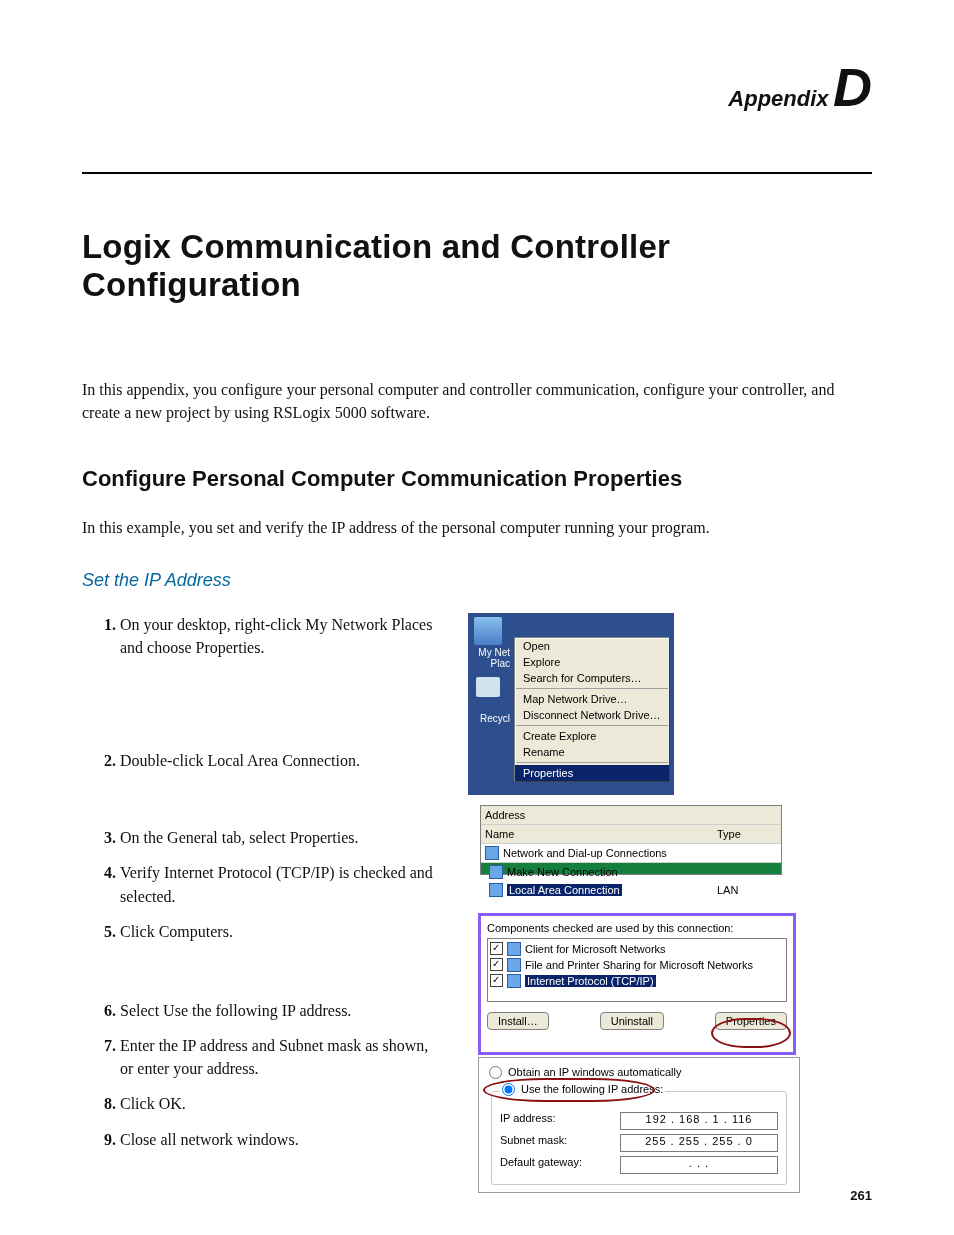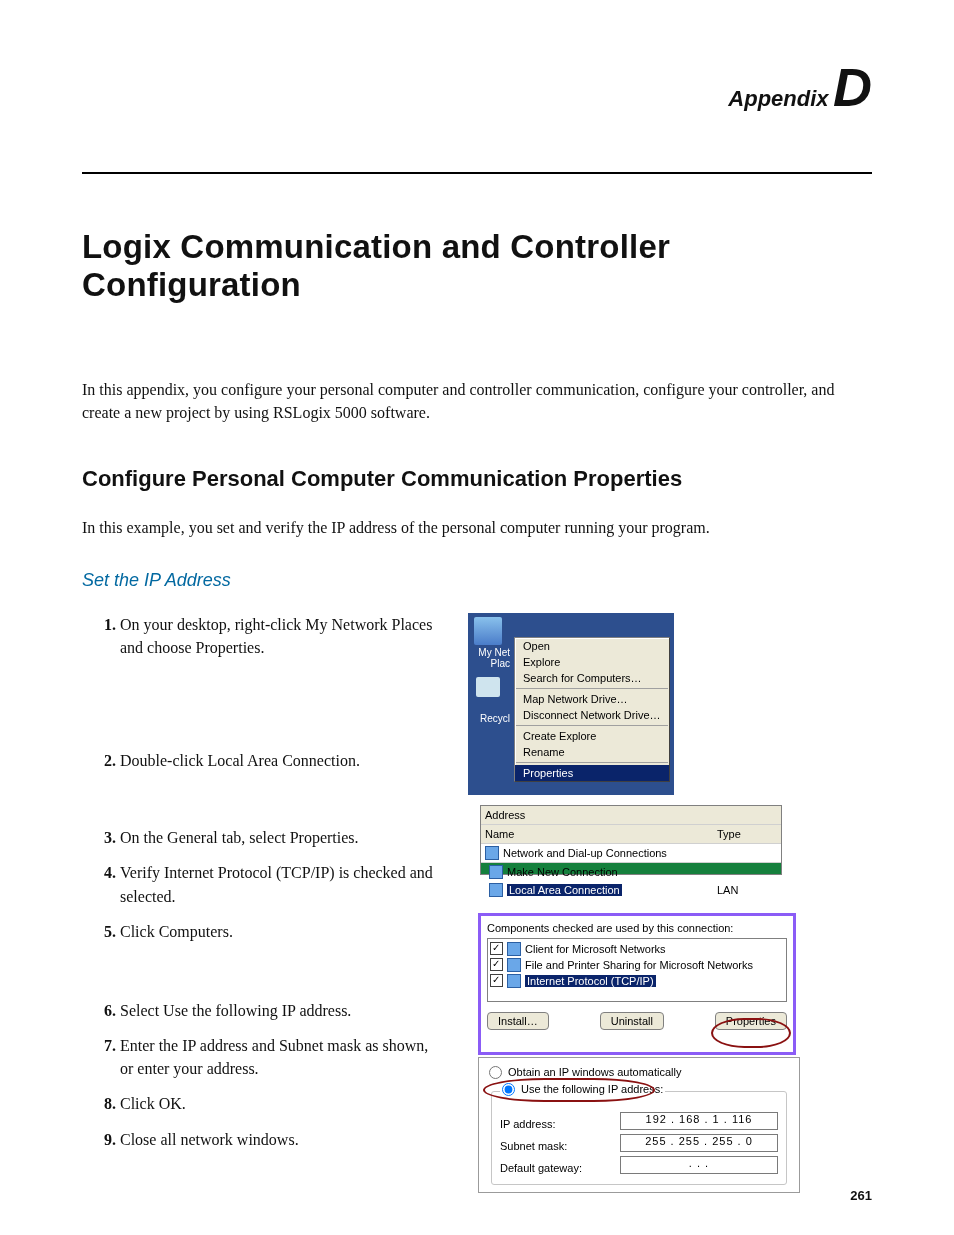--- a/index.html
+++ b/index.html
@@ -88,21 +88,21 @@
   .fig3 .circ{position:absolute;right:2px;bottom:4px;width:76px;height:26px;border:2px solid #8a1111;
               border-radius:50%/60%;pointer-events:none}
 
   
   .fig4{top:444px;left:10px;width:300px;height:116px;background:#fff;border:1px solid #9b9b9b;
         padding:8px 10px 10px}
   .fig4 .rad{display:flex;align-items:center;gap:6px;margin-bottom:4px}
   .fig4 .rad input{margin:0}
   .fig4 .grp{border:1px solid #c6c6c6;border-radius:3px;margin-top:2px;padding:8px 8px 6px}
   .fig4 .grp legend{font-size:11px;padding:0 2px}
-  .fig4 .fld{display:flex;align-items:flex-end;margin:4px 0}
+  .fig4 .fld{display:flex;align-items:flex-start;margin:4px 0}
   .fig4 .fld .lab{flex:0 0 120px}
   .fig4 .fld .val{flex:1;border:1px solid #7a7a7a;background:#fff;height:16px;padding:0 4px;
                   font-family:inherit;letter-spacing:1px;text-align:center}
   .fig4 .circ{position:absolute;left:4px;top:20px;width:168px;height:20px;border:2px solid #8a1111;
               border-radius:50%/70%;pointer-events:none}
 
   
   .footer{position:absolute;left:82px;right:82px;bottom:32px;display:flex;
           justify-content:space-between;align-items:baseline;font-size:12px}
   .footer .c{font-family:Arial,Helvetica,sans-serif}

